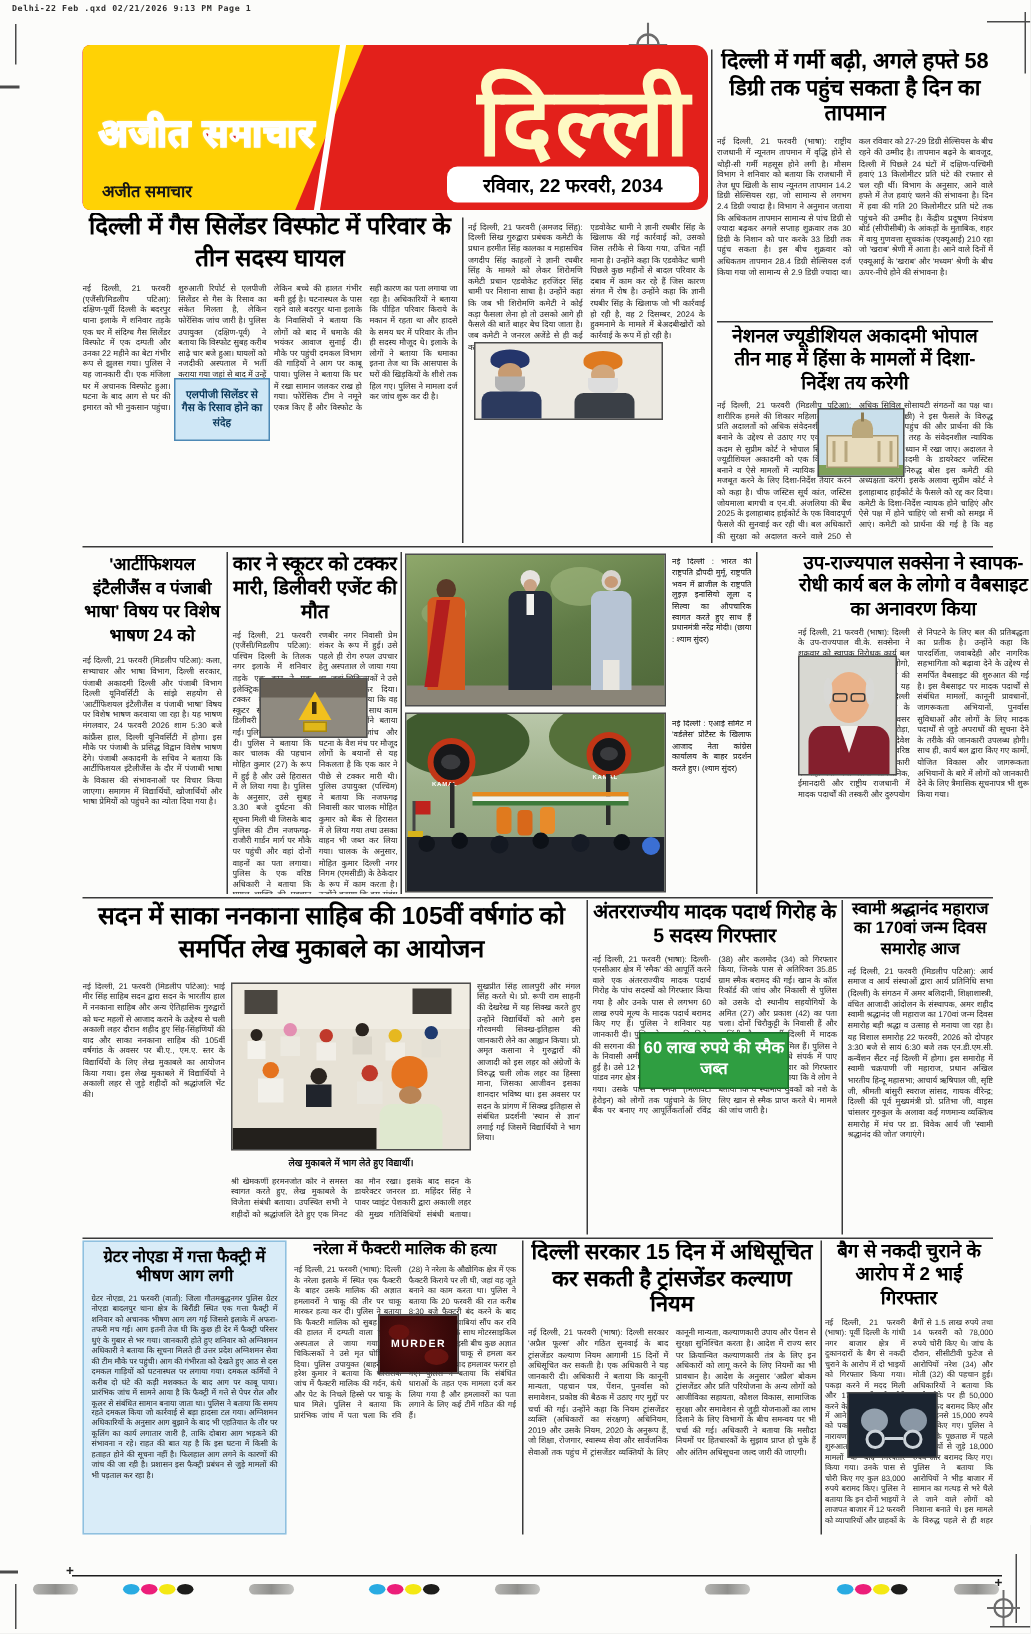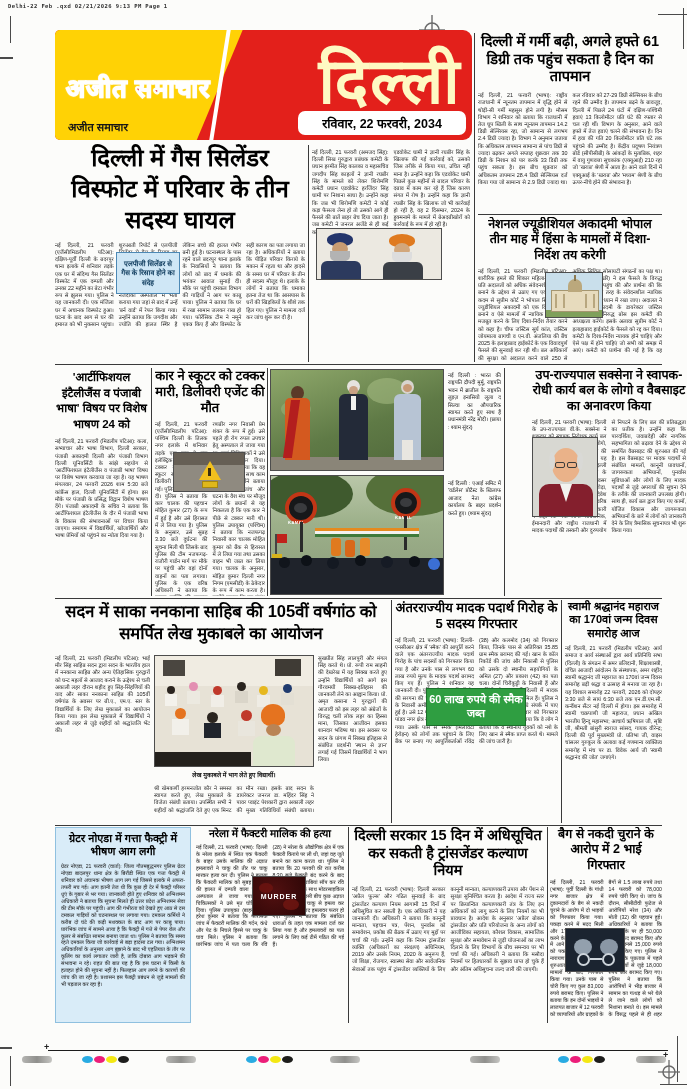--- a/index.html
+++ b/index.html
@@ -55,26 +55,26 @@
   <div class="art" style="left:55px;top:30px;width:417px;height:110px;background:#e3201b;border-radius:5px 9px 9px 5px;">
     <div style="position:absolute;inset:0;background:#ffd205;clip-path:polygon(0 0,45% 0,34% 100%,0 100%);"></div>
     <div style="position:absolute;left:39%;top:-8px;width:4px;height:126px;background:#fff;transform:rotate(9deg);"></div>
     <div style="position:absolute;left:11px;top:40px;font-size:25px;font-weight:800;color:#d61e1a;-webkit-text-stroke:1.5px #ffffff;text-shadow:0 0 2px #fff;letter-spacing:1px;">अजीत समाचार</div>
     <div style="position:absolute;left:13px;top:89px;font-size:11px;font-weight:700;color:#161616;">अजीत समाचार</div>
     <div style="position:absolute;left:205px;top:0px;width:260px;height:96px;display:flex;align-items:center;justify-content:center;font-size:63px;font-weight:800;color:#fef9c3;letter-spacing:2px;">दिल्ली</div>
     <div style="position:absolute;right:6px;bottom:5px;width:168px;height:24px;background:#fff;border-radius:7px;display:flex;align-items:center;justify-content:center;font-size:12.5px;font-weight:700;color:#000;">रविवार, 22 फरवरी, 2034</div>
   </div>
 
   <div class="art" style="left:478px;top:33px;width:184px;height:180px;">
-    <div class="hl" style="font-size:14.5px;">दिल्ली में गर्मी बढ़ी, अगले हफ्ते 61 डिग्री तक पहुंच सकता है दिन का तापमान</div>
+    <div class="hl" style="font-size:14.5px;">दिल्ली में गर्मी बढ़ी, अगले हफ्ते 58 डिग्री तक पहुंच सकता है दिन का तापमान</div>
     <div class="body c2" style="margin-top:6px;height:128px;">नई दिल्ली, 21 फरवरी (भाषा): राष्ट्रीय राजधानी में न्यूनतम तापमान में वृद्धि होने से थोड़ी-सी गर्मी महसूस होने लगी है। मौसम विभाग ने शनिवार को बताया कि राजधानी में तेज धूप खिली के साथ न्यूनतम तापमान 14.2 डिग्री सेल्सियस रहा, जो सामान्य से लगभग 2.4 डिग्री ज्यादा है। विभाग ने अनुमान जताया कि अधिकतम तापमान सामान्य से पांच डिग्री से ज्यादा बढ़कर अगले सप्ताह शुक्रवार तक 30 डिग्री के निशान को पार करके 33 डिग्री तक पहुंच सकता है। इस बीच शुक्रवार को अधिकतम तापमान 28.4 डिग्री सेल्सियस दर्ज किया गया जो सामान्य से 2.9 डिग्री ज्यादा था। कल रविवार को 27-29 डिग्री सेल्सियस के बीच रहने की उम्मीद है। तापमान बढ़ने के बावजूद, दिल्ली में पिछले 24 घंटों में दक्षिण-पश्चिमी हवाएं 13 किलोमीटर प्रति घंटे की रफ्तार से चल रही थीं। विभाग के अनुसार, आने वाले हफ्ते में तेज हवाएं चलने की संभावना है। दिन में हवा की गति 20 किलोमीटर प्रति घंटे तक पहुंचने की उम्मीद है। केंद्रीय प्रदूषण नियंत्रण बोर्ड (सीपीसीबी) के आंकड़ों के मुताबिक, शहर में वायु गुणवत्ता सूचकांक (एक्यूआई) 210 रहा जो 'खराब' श्रेणी में आता है। आने वाले दिनों में एक्यूआई के 'खराब' और 'मध्यम' श्रेणी के बीच ऊपर-नीचे होने की संभावना है।</div>
   </div>
 
   <div class="art" style="left:55px;top:142px;width:250px;height:220px;">
-    <div class="hl" style="font-size:24px;line-height:1.3;">दिल्ली में गैस सिलेंडर विस्फोट में परिवार के तीन सदस्य घायल</div>
+    <div class="hl" style="font-size:16px;line-height:1.3;">दिल्ली में गैस सिलेंडर विस्फोट में परिवार के तीन सदस्य घायल</div>
     <div class="body c4" style="margin-top:6px;height:156px;">नई दिल्ली, 21 फरवरी (एजैंसी/मिडलीप पटिआ): दक्षिण-पूर्वी दिल्ली के बदरपुर थाना इलाके में शनिवार तड़के एक घर में संदिग्ध गैस सिलेंडर विस्फोट में एक दम्पती और उनका 22 महीने का बेटा गंभीर रूप से झुलस गया। पुलिस ने यह जानकारी दी। एक मंजिला घर में अचानक विस्फोट हुआ। घटना के बाद आग से घर की इमारत को भी नुकसान पहुंचा। शुरुआती रिपोर्ट से एलपीजी सिलेंडर से गैस के रिसाव का संकेत मिलता है, लेकिन फोरेंसिक जांच जारी है। पुलिस उपायुक्त (दक्षिण-पूर्व) ने बताया कि विस्फोट सुबह करीब साढ़े चार बजे हुआ। घायलों को नजदीकी अस्पताल में भर्ती कराया गया जहां से बाद में उन्हें 'बर्न वार्ड' में रेफर किया गया। उन्होंने बताया कि जगदीश और ज्योति की हालत स्थिर है लेकिन बच्चे की हालत गंभीर बनी हुई है। घटनास्थल के पास रहने वाले बदरपुर थाना इलाके के निवासियों ने बताया कि लोगों को बाद में धमाके की भयंकर आवाज सुनाई दी। मौके पर पहुंची दमकल विभाग की गाड़ियों ने आग पर काबू पाया। पुलिस ने बताया कि घर में रखा सामान जलकर राख हो गया। फोरेंसिक टीम ने नमूने एकत्र किए हैं और विस्फोट के सही कारण का पता लगाया जा रहा है। अधिकारियों ने बताया कि पीड़ित परिवार किराये के मकान में रहता था और हादसे के समय घर में परिवार के तीन ही सदस्य मौजूद थे। इलाके के लोगों ने बताया कि धमाका इतना तेज था कि आसपास के घरों की खिड़कियों के शीशे तक हिल गए। पुलिस ने मामला दर्ज कर जांच शुरू कर दी है।</div>
   </div>
   <div class="pullbox" style="left:116px;top:252px;width:64px;height:42px;font-size:7px;line-height:1.3;">एलपीजी सिलेंडर से गैस के रिसाव होने का संदेह</div>
 
   <div class="art" style="left:312px;top:145px;width:158px;height:217px;">
     <div class="body c2" style="margin-top:4px;height:172px;">नई दिल्ली, 21 फरवरी (अमजद सिंह): दिल्ली सिख गुरुद्वारा प्रबंधक कमेटी के प्रधान हरमीत सिंह कालका व महासचिव जगदीप सिंह काहलों ने ज्ञानी रघबीर सिंह के मामले को लेकर शिरोमणि कमेटी प्रधान एडवोकेट हरजिंदर सिंह धामी पर निशाना साधा है। उन्होंने कहा कि जब भी शिरोमणि कमेटी ने कोई कड़ा फैसला लेना हो तो उसको आगे ही फैसले की बातें बाहर बेच दिया जाता है। जब कमेटी ने जनरल अजेंडे से ही कई काम करने होते हैं। उन्होंने कहा कि एडवोकेट धामी ने ज्ञानी रघबीर सिंह के खिलाफ की गई कार्रवाई को, उसको जिस तरीके से किया गया, उचित नहीं माना है। उन्होंने कहा कि एडवोकेट धामी पिछले कुछ महीनों से बादल परिवार के दबाव में काम कर रहे हैं जिस कारण संगत में रोष है। उन्होंने कहा कि ज्ञानी रघबीर सिंह के खिलाफ जो भी कार्रवाई हो रही है, वह 2 दिसम्बर, 2024 के हुक्मनामे के मामले में बेअदबीखोरों को कार्रवाई के रूप में हो रही है।</div>
   </div>
   <div class="photo" style="left:316px;top:228px;width:126px;height:52px;background:#ece9e1;">
     <div style="position:absolute;left:10px;top:4px;width:26px;height:13px;border-radius:50% 50% 40% 40%;background:#24356b;"></div>
     <div style="position:absolute;left:15px;top:13px;width:16px;height:14px;border-radius:50%;background:#c79b72;"></div>

